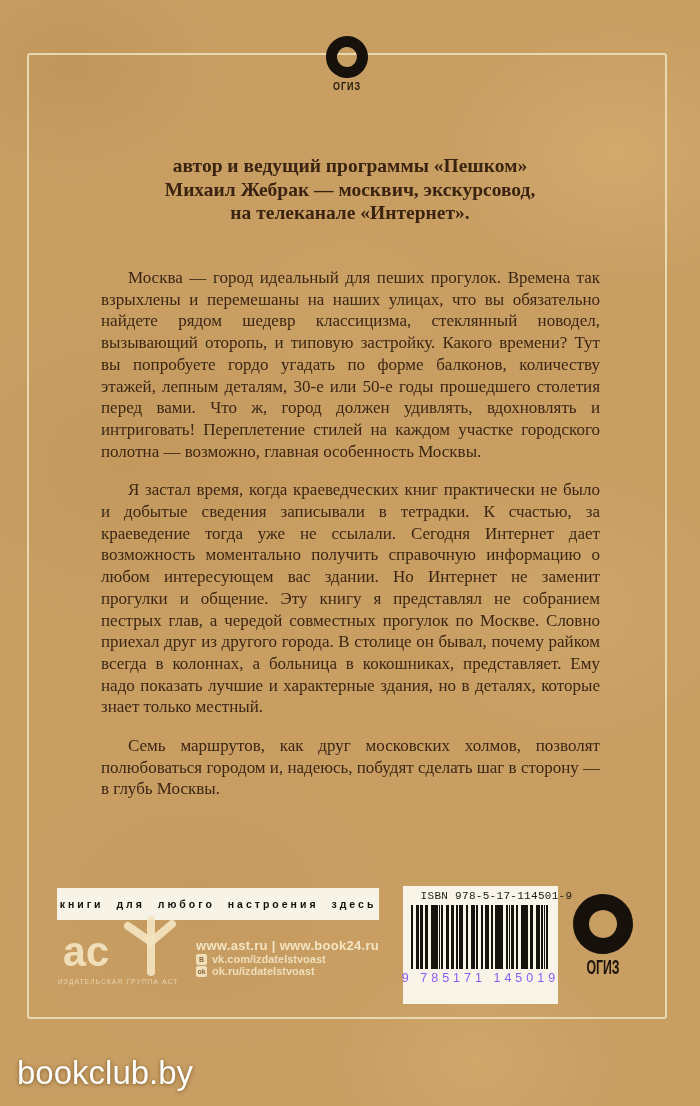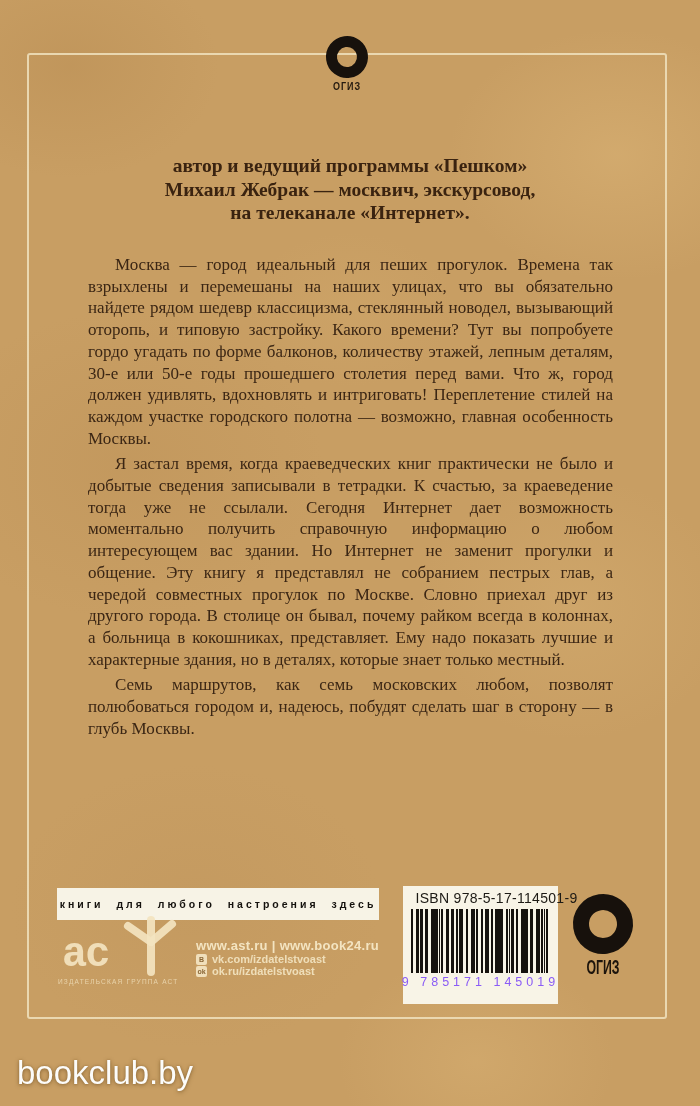--- a/index.html
+++ b/index.html
@@ -36,36 +36,36 @@
   }
   
   .heading{
     position:absolute;left:70px;top:154px;width:560px;text-align:center;
     font-weight:bold;font-size:19.5px;line-height:23.5px;color:#3a2310;
   }
   .bodytext{
     position:absolute;left:84px;top:250px;width:533px;
     font-size:17px;line-height:21.7px;color:#3b2614;text-align:justify;
   }
-  .bodytext p{margin:4px;text-indent:27px;}
+  .bodytext p{margin:17px;text-indent:27px;}
   
   .slogan{
     position:absolute;left:57px;top:888px;width:322px;height:32px;
     background:#f7f3e6;display:flex;align-items:center;justify-content:center;
     font-family:"Liberation Sans",sans-serif;font-size:10.5px;font-weight:bold;
     color:#15120e;letter-spacing:3px;word-spacing:7px;white-space:nowrap;
   }
   
   .isbnbox{
     position:absolute;left:403px;top:886px;width:155px;height:118px;
     background:#f8f4e7;display:flex;flex-direction:column;align-items:center;
   }
   .isbn-label{
-    margin-top:4px;font-family:Liberation Sans, sans-serif;
-    font-size:14px;color:#1d1a15;letter-spacing:.3px;white-space:nowrap;margin-left:32px;
+    margin-top:4px;font-family:Liberation Mono, monospace;
+    font-size:11px;color:#1d1a15;letter-spacing:.3px;white-space:nowrap;margin-left:32px;
   }
   .bars{
     width:139px;height:64px;margin-top:3px;
     background-image:
       repeating-linear-gradient(90deg,#16120e 0 2px,rgba(0,0,0,0) 2px 5px),
       repeating-linear-gradient(90deg,#16120e 0 1px,rgba(0,0,0,0) 1px 7px),
       repeating-linear-gradient(90deg,rgba(0,0,0,0) 0 9px,#16120e 9px 12px,rgba(0,0,0,0) 12px 13px);
   }
   .digits{
     margin-top:2px;font-family:"Liberation Sans",sans-serif;
@@ -113,21 +113,21 @@
 
   <div class="heading">
     <div>автор и ведущий программы «Пешком»</div>
     <div>Михаил Жебрак — москвич, экскурсовод,</div>
     <div>на телеканале «Интернет».</div>
   </div>
 
   <div class="bodytext">
     <p>Москва — город идеальный для пеших прогулок. Времена так взрыхлены и перемешаны на наших улицах, что вы обязательно найдете рядом шедевр классицизма, стеклянный новодел, вызывающий оторопь, и типовую застройку. Какого времени? Тут вы попробуете гордо угадать по форме балконов, количеству этажей, лепным деталям, 30-е или 50-е годы прошедшего столетия перед вами. Что ж, город должен удивлять, вдохновлять и интриговать! Переплетение стилей на каждом участке городского полотна — возможно, главная особенность Москвы.</p>
     <p>Я застал время, когда краеведческих книг практически не было и добытые сведения записывали в тетрадки. К счастью, за краеведение тогда уже не ссылали. Сегодня Интернет дает возможность моментально получить справочную информацию о любом интересующем вас здании. Но Интернет не заменит прогулки и общение. Эту книгу я представлял не собранием пестрых глав, а чередой совместных прогулок по Москве. Словно приехал друг из другого города. В столице он бывал, почему райком всегда в колоннах, а больница в кокошниках, представляет. Ему надо показать лучшие и характерные здания, но в деталях, которые знает только местный.</p>
-    <p>Семь маршрутов, как семь московских любом, позволят полюбоваться городом и, надеюсь, побудят сделать шаг в сторону — в глубь Москвы.</p>
+    <p>Семь маршрутов, как друг московских холмов, позволят полюбоваться городом и, надеюсь, побудят сделать шаг в сторону — в глубь Москвы.</p>
   </div>
 
   <div class="slogan">книги для любого настроения здесь</div>
 
   <div class="isbnbox">
     <div class="isbn-label">ISBN 978-5-17-114501-9</div>
     <div class="bars"></div>
     <div class="digits">9 785171 145019</div>
   </div>
 

